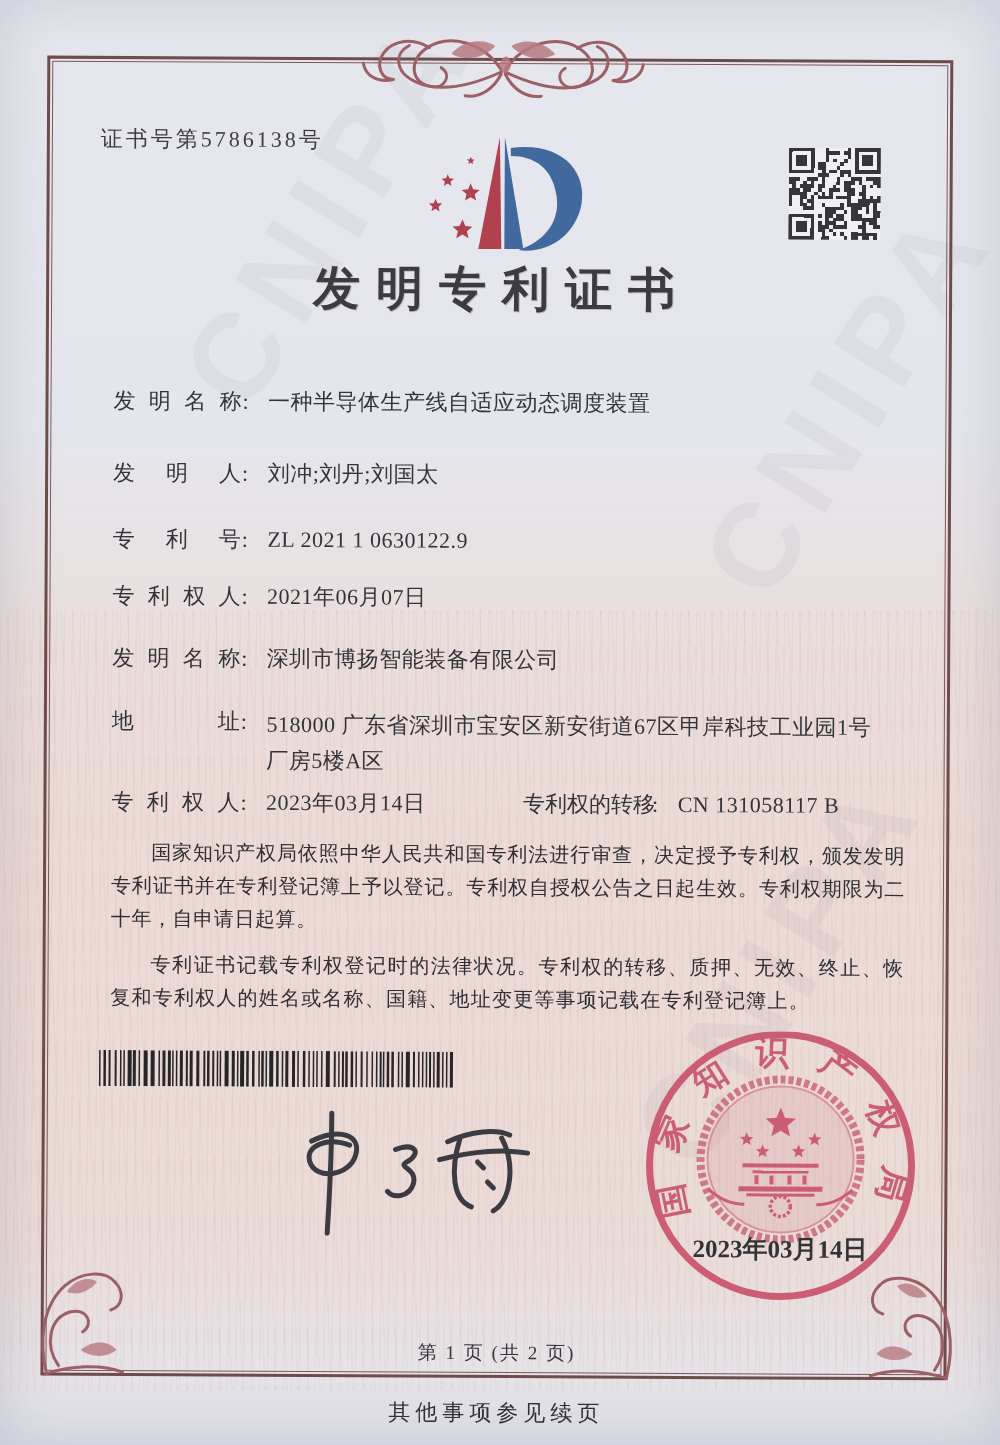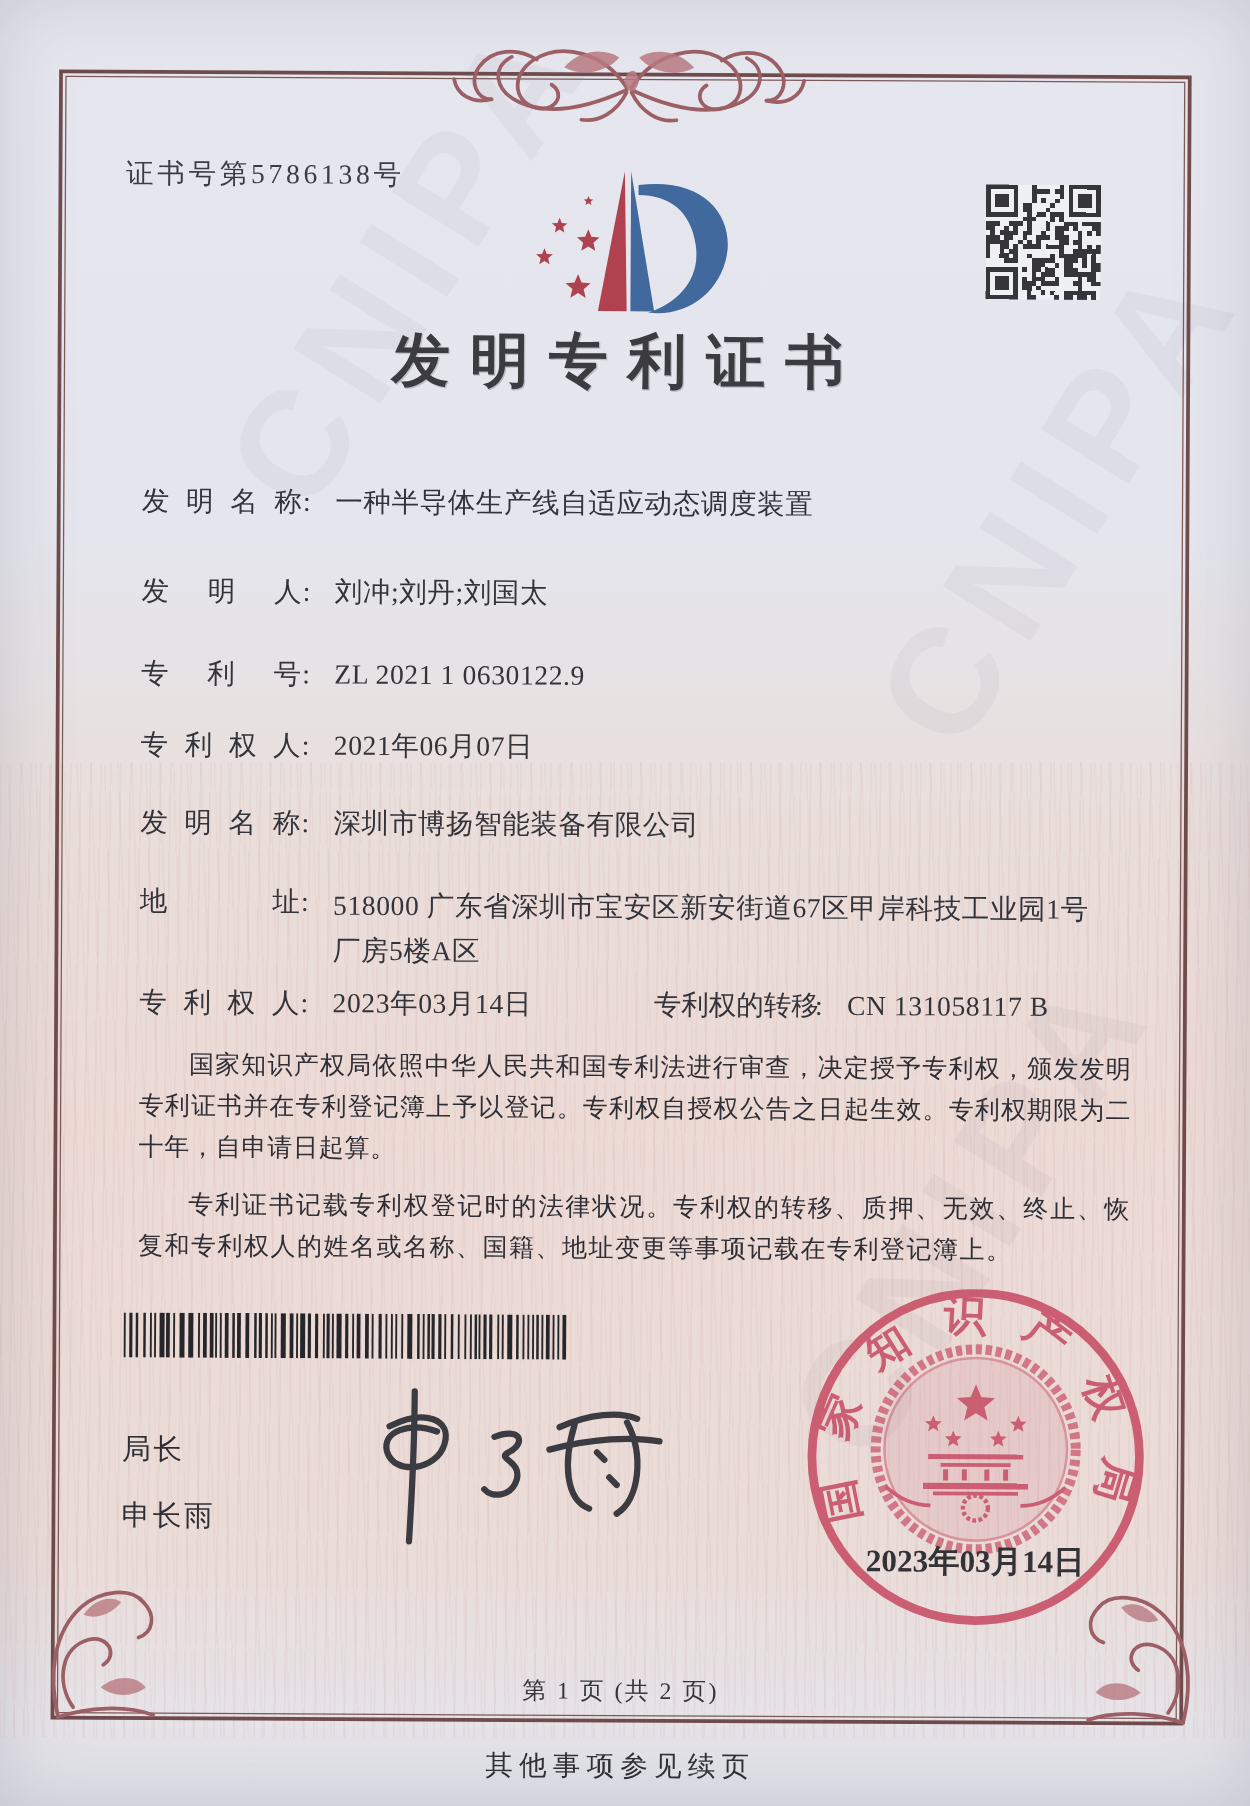--- a/index.html
+++ b/index.html
@@ -485,24 +485,20 @@
       <rect x="323.9" y="0" width="1.5" height="36" fill="#26262a"></rect>
       <rect x="327.7" y="0" width="1.5" height="36" fill="#26262a"></rect>
       <rect x="331.0" y="0" width="2" height="36" fill="#26262a"></rect>
       <rect x="335.1" y="0" width="1.5" height="36" fill="#26262a"></rect>
       <rect x="338.7" y="0" width="3" height="36" fill="#26262a"></rect>
       <rect x="344.0" y="0" width="1.5" height="36" fill="#26262a"></rect>
       <rect x="347.9" y="0" width="1.5" height="36" fill="#26262a"></rect>
       <rect x="351.9" y="0" width="3" height="36" fill="#26262a"></rect>
     </svg>
 
-  <div class="sig-block">
-    <div>局长</div>
-    <div class="line2">申长雨</div>
-  </div>
 
   <svg class="signature" width="290" height="150" viewBox="0 0 290 150">
     <g stroke="#3b3b42" stroke-width="5" fill="none" stroke-linecap="round" stroke-linejoin="round">
       <path d="M68,42 C96,28 118,36 112,56 C106,77 72,82 66,62 C62,46 84,38 106,46"></path>
       <path d="M88,14 C88,50 86,100 84,134"></path>
       <path d="M152,50 C172,42 178,54 164,62 C152,68 174,68 170,84 C166,98 150,99 144,92"></path>
       <path d="M204,42 C228,31 252,29 266,35"></path>
       <path d="M216,40 C207,70 209,100 228,107"></path>
       <path d="M258,38 C272,64 268,100 250,111"></path>
       <path d="M196,60 C230,51 262,49 284,53"></path>

